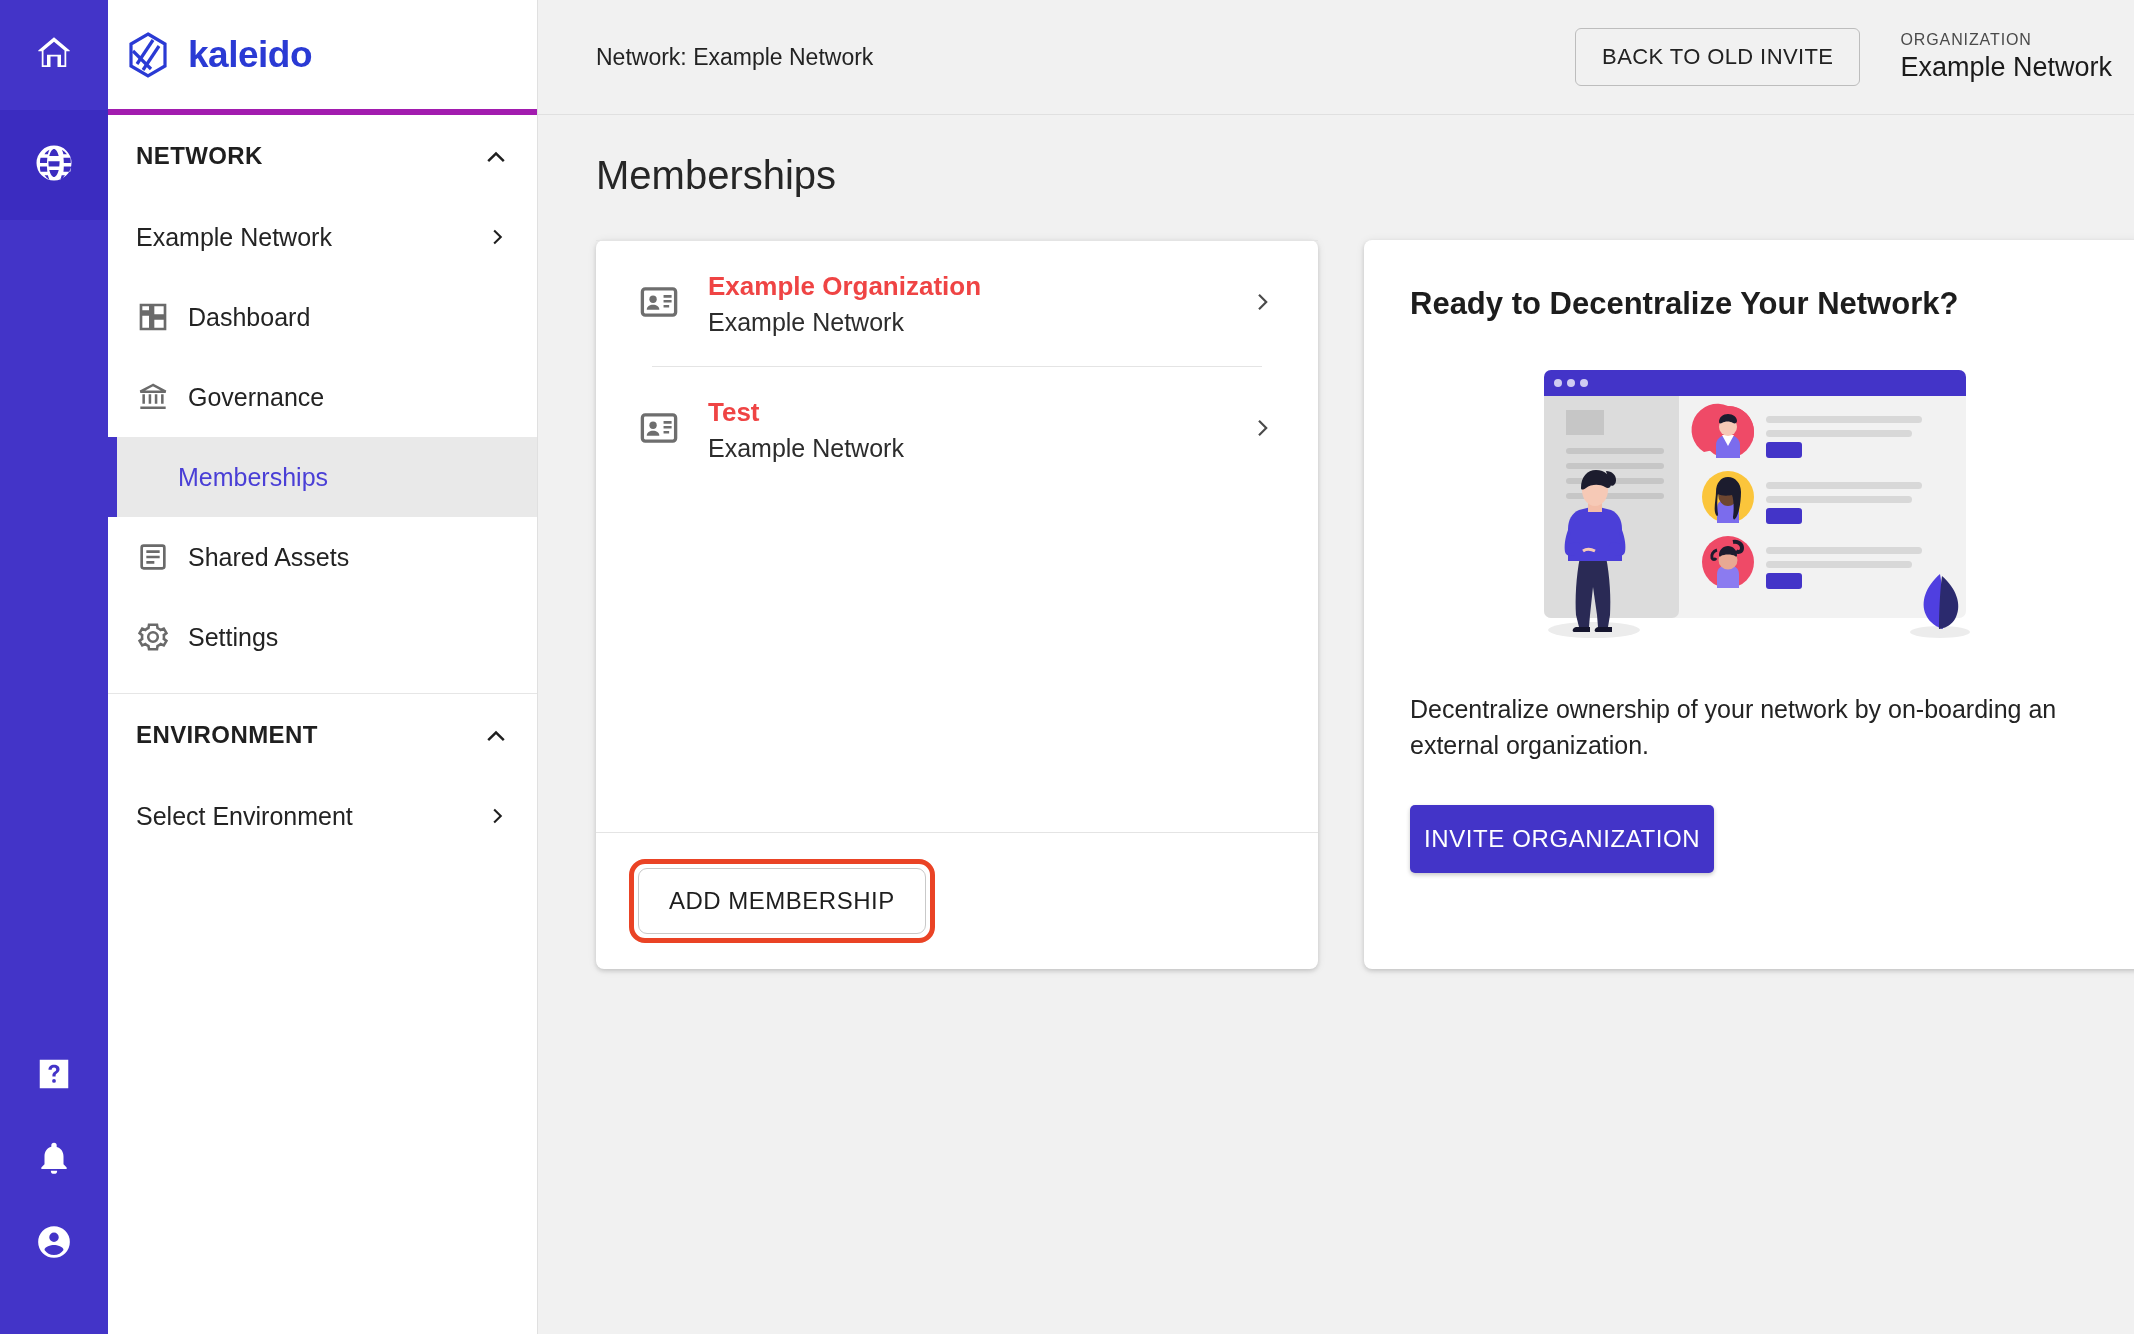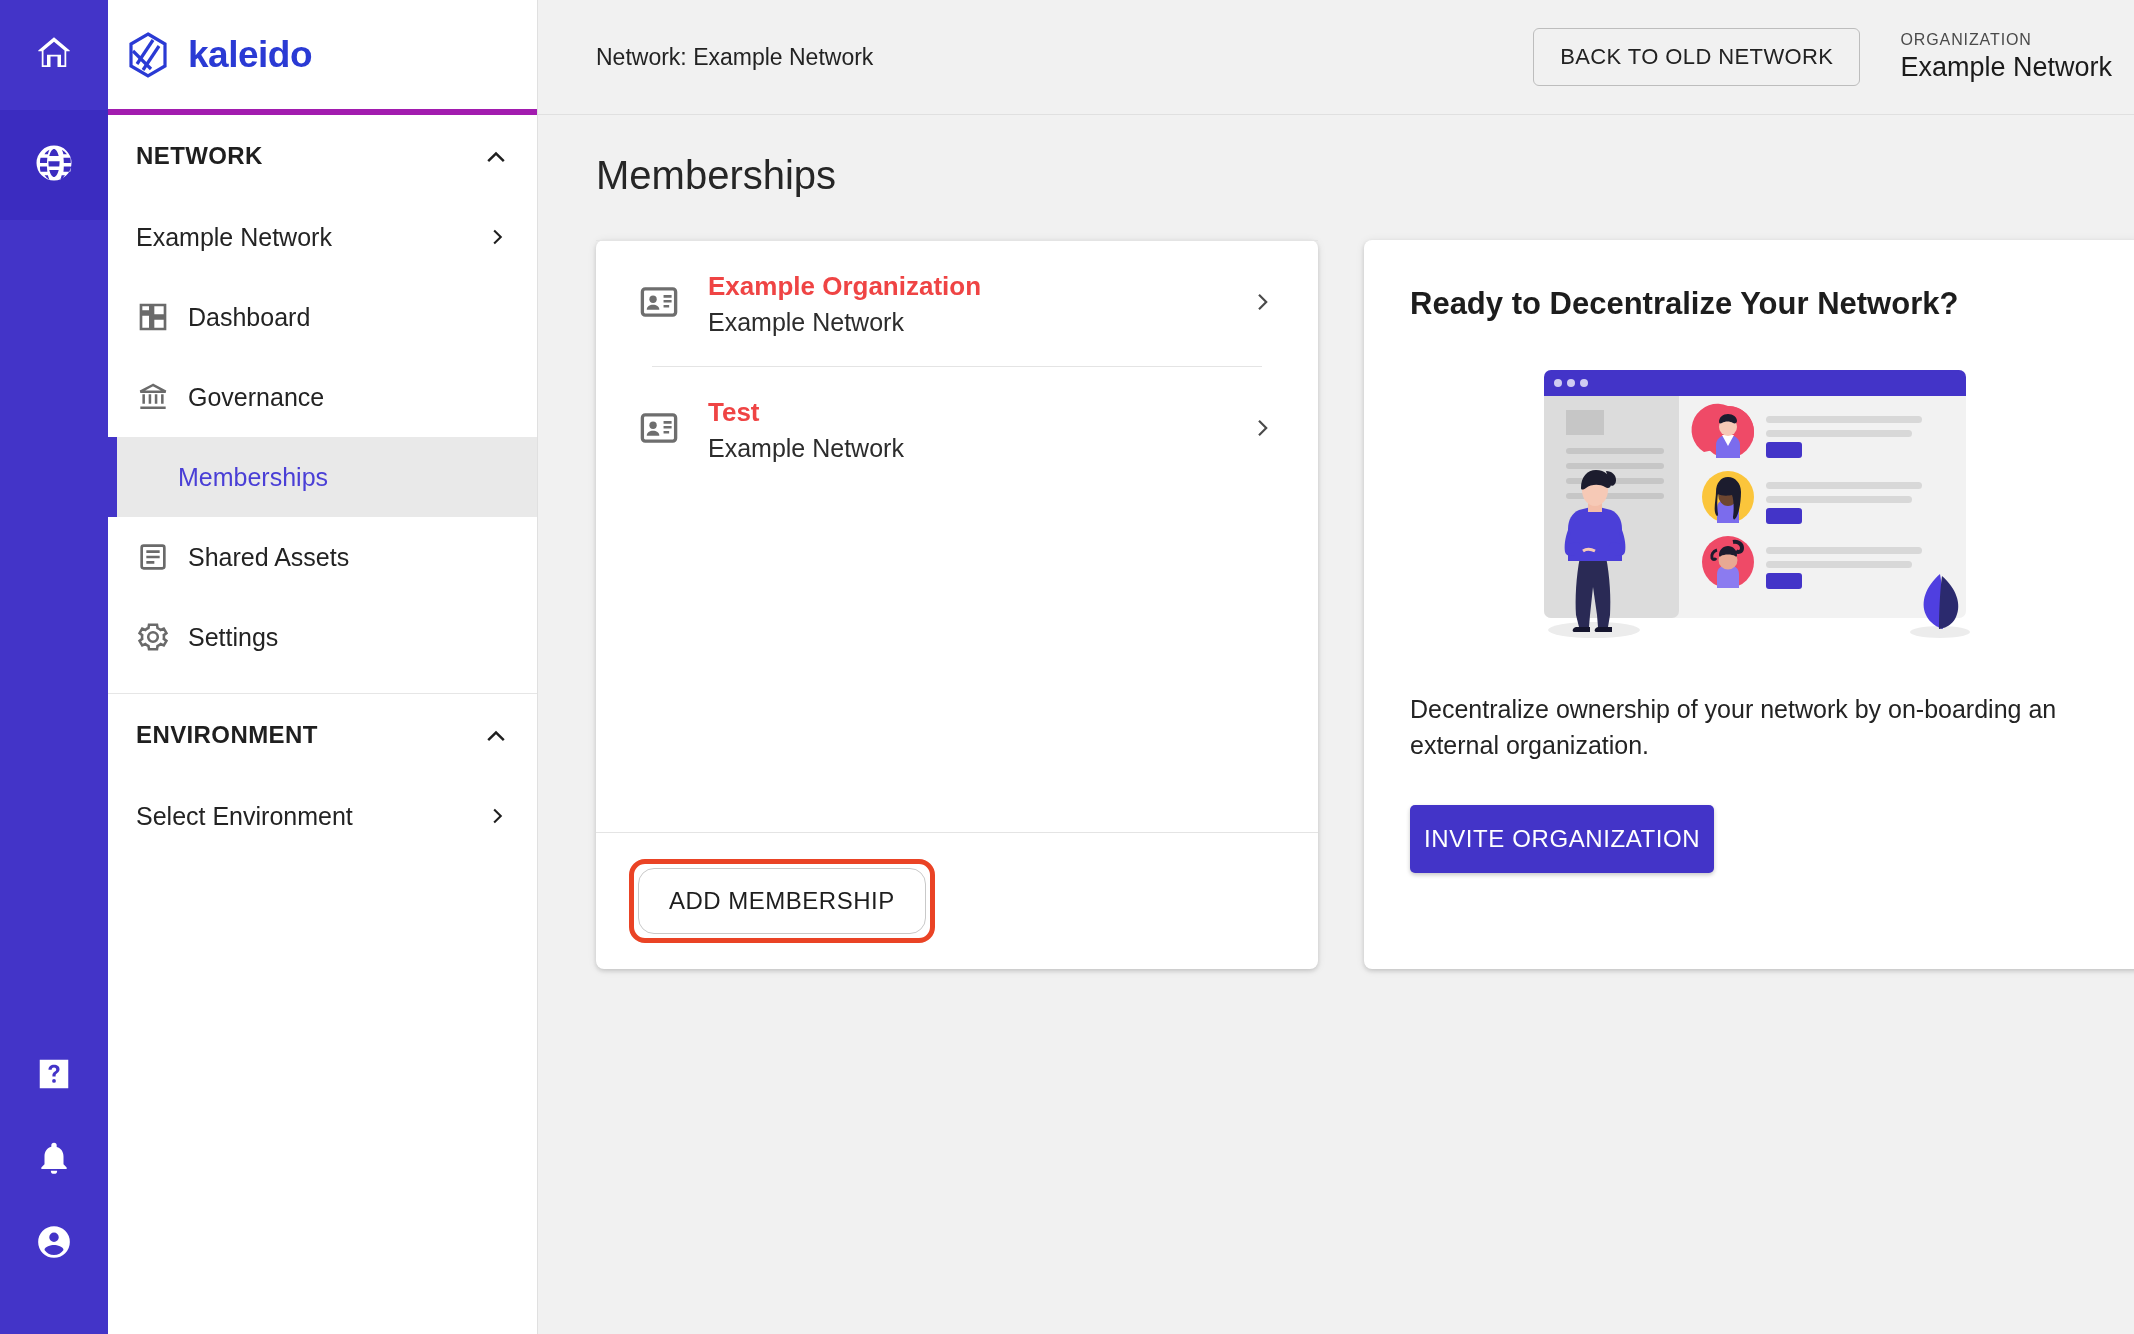--- a/index.html
+++ b/index.html
@@ -126,21 +126,21 @@
   .mem-texts { display: flex; flex-direction: column; gap: 6px; }
   .mem-title { font-size: 26px; font-weight: bold; color: #ef4444; }
   .mem-sub { font-size: 25px; color: #2c2c2c; }
   .mem-row .fill { flex: 1 1 auto; }
   .mem-chev svg { width: 26px; height: 26px; }
   .mem-divider { height: 1px; background: #e4e4e4; margin: 0 14px; }
 
   .card-foot { height: 136px; display: flex; align-items: center; padding: 0 42px; }
   .add-btn-wrap { position: relative; display: inline-block; }
   .add-btn {
-    border: 1px solid #c9c9c9; border-radius: 16px; background: #fff;
+    border: 1px solid #c9c9c9; border-radius: 9px; background: #fff;
     padding: 18px 30px; font-size: 24px; color: #1e1e1e; letter-spacing: 0.5px;
     font-family: "Liberation Sans", sans-serif; cursor: pointer;
   }
   .hl-ring {
     position: absolute; left: -9px; top: -9px; right: -9px; bottom: -9px;
     border: 5px solid #ea4325; border-radius: 16px; pointer-events: none;
   }
 
   .right-h { font-size: 31px; font-weight: bold; color: #1d1d1d; }
   .illus { margin: 40px 0 0 0; display: flex; justify-content: center; }
@@ -296,21 +296,21 @@
       </span>
     </div>
 
   </div>
 
   <div class="main">
 
     <div class="topbar">
       <span class="net-label">Network: Example Network</span>
       <span class="fill"></span>
-      <button class="old-console-btn">BACK TO OLD NETWORK</button>
+      <button class="old-console-btn">BACK TO OLD INVITE</button>
       <div class="org-block">
         <span class="org-text">
           <span class="org-caption">ORGANIZATION</span>
           <span class="org-value">Example Network</span>
         </span>
         <span class="caret-down">
           <svg viewBox="0 0 24 14" width="24" height="14">
               <path d="M1 1h22L12 13z" fill="#2b2b2b"></path>
             </svg>
         </span>

